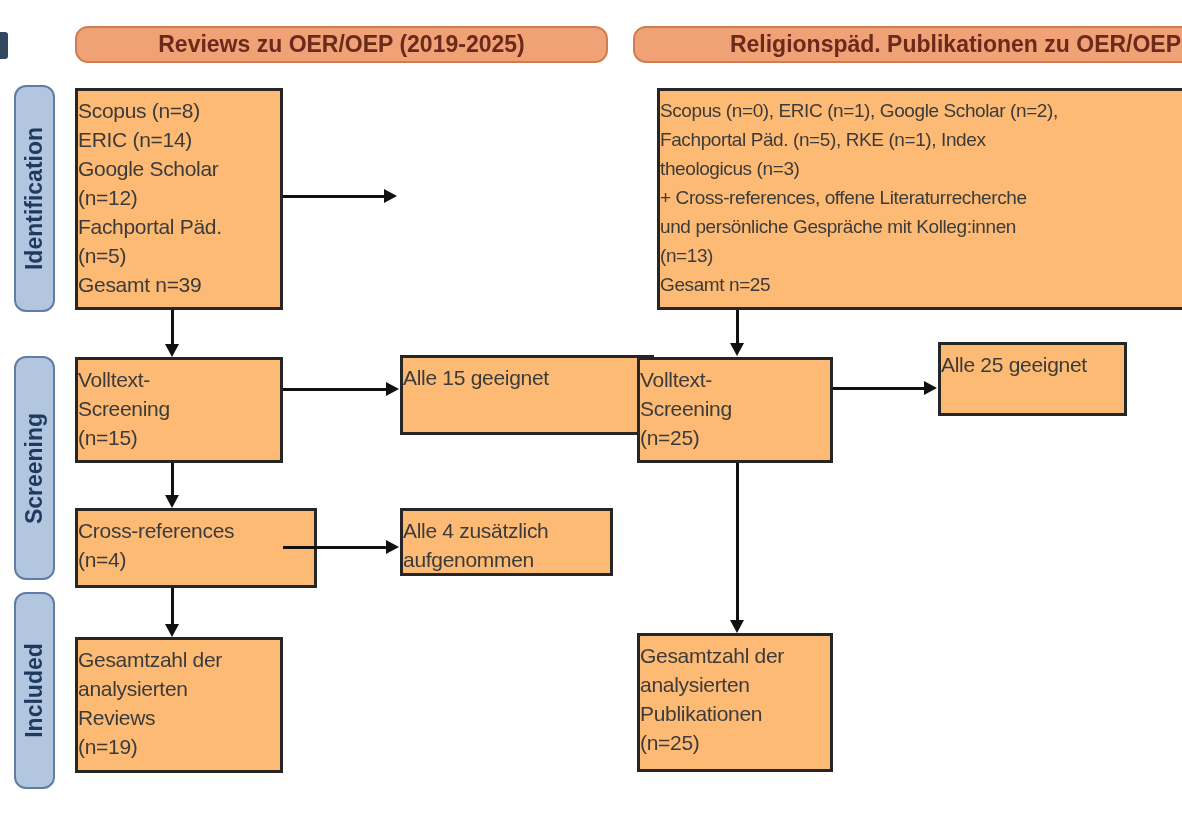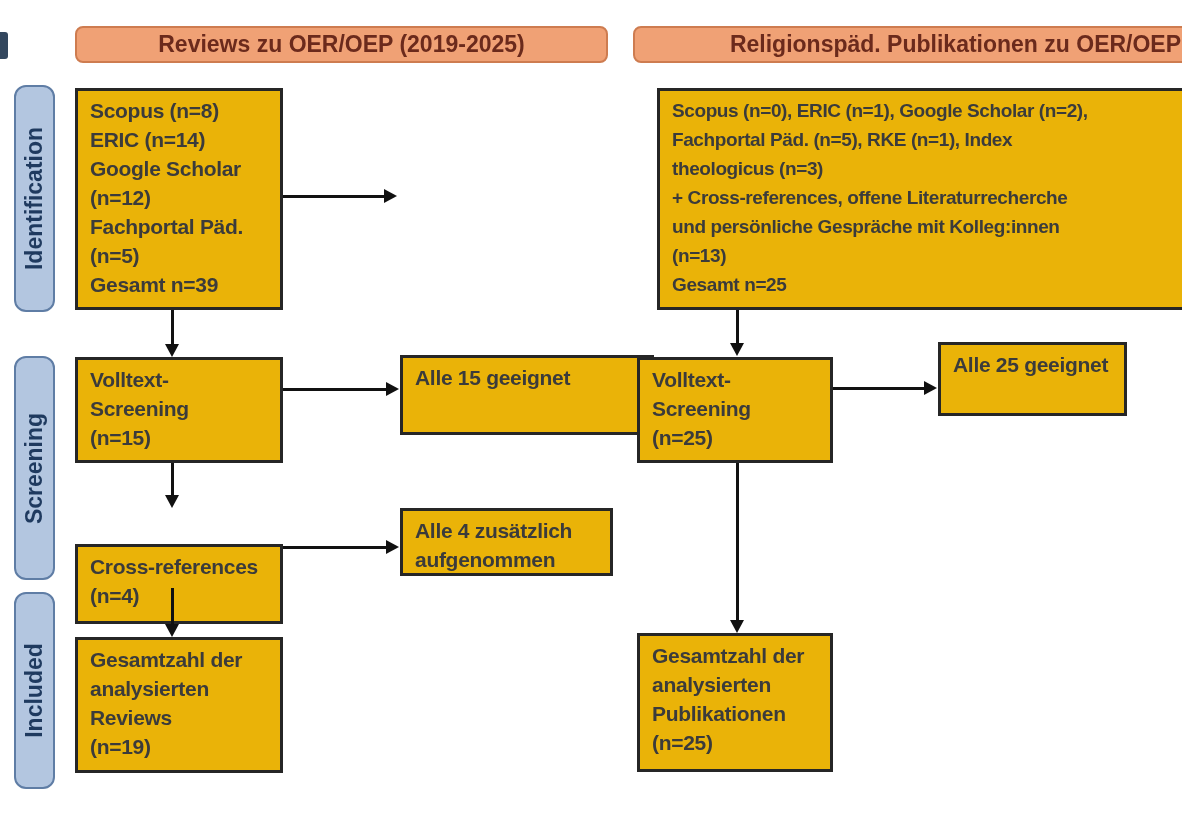--- a/index.html
+++ b/index.html
@@ -21,21 +21,21 @@
     height: 820px;
     background: var(--background);
     font-family: "Liberation Sans", sans-serif;
     overflow: hidden;
   }
   .hdr {
     position: absolute;
     box-sizing: border-box;
     background: var(--header-fill);
     border: 2px solid var(--header-border);
-    border-radius: 8px;
+    border-radius: 13px;
     color: var(--header-text);
     font-size: 23px;
     font-weight: 700;
     display: flex;
     align-items: center;
     justify-content: center;
     white-space: nowrap;
   }
   .stage {
     position: absolute;
@@ -50,27 +50,27 @@
   .stage span {
     transform: rotate(-90deg);
     white-space: nowrap;
     color: var(--stage-text);
     font-size: 23px;
     font-weight: 700;
   }
   .node {
     position: absolute;
     box-sizing: border-box;
-    background: #eab308;
+    background: #fdba74;
     border: 3px solid var(--box-border);
     color: var(--box-text);
     font-size: 21px;
     line-height: 29px;
-    font-weight: 700;
-    padding: 5px 12px;
+    font-weight: 400;
+    padding: 5px 0;
     white-space: pre-line;
     letter-spacing: -0.3px;
   }
   .node.small-text { font-size: 19px; letter-spacing: -0.4px; }
   .vline { position: absolute; width: 3px; background: var(--arrow); }
   .hline { position: absolute; height: 3px; background: var(--arrow); }
   .head-down {
     position: absolute; width: 0; height: 0;
     border-left: 7px solid transparent;
     border-right: 7px solid transparent;
@@ -113,21 +113,21 @@
 ERIC (n=14)
 Google Scholar
 (n=12)
 Fachportal Päd.
 (n=5)
 Gesamt n=39</div>
   <div class="node" style="left:75px; top:357px; width:208px; height:106px;">Volltext-
 Screening
 (n=15)</div>
   <div class="node" style="left:400px; top:355px; width:254px; height:80px;">Alle 15 geeignet</div>
-  <div class="node" style="left:75px; top:508px; width:208px; height:80px;margin-top:36px;">Cross-references
+  <div class="node" style="left:75px; top:508px; width:242px; height:80px;">Cross-references
 (n=4)</div>
   <div class="node" style="left:400px; top:508px; width:213px; height:68px;">Alle 4 zusätzlich
 aufgenommen</div>
   <div class="node" style="left:75px; top:637px; width:208px; height:136px;">Gesamtzahl der
 analysierten
 Reviews
 (n=19)</div>
 
   <div class="node small-text" style="left:637px; top:88px; width:528px; height:222px;margin-left:20px;">Scopus (n=0), ERIC (n=1), Google Scholar (n=2),
 Fachportal Päd. (n=5), RKE (n=1), Index

